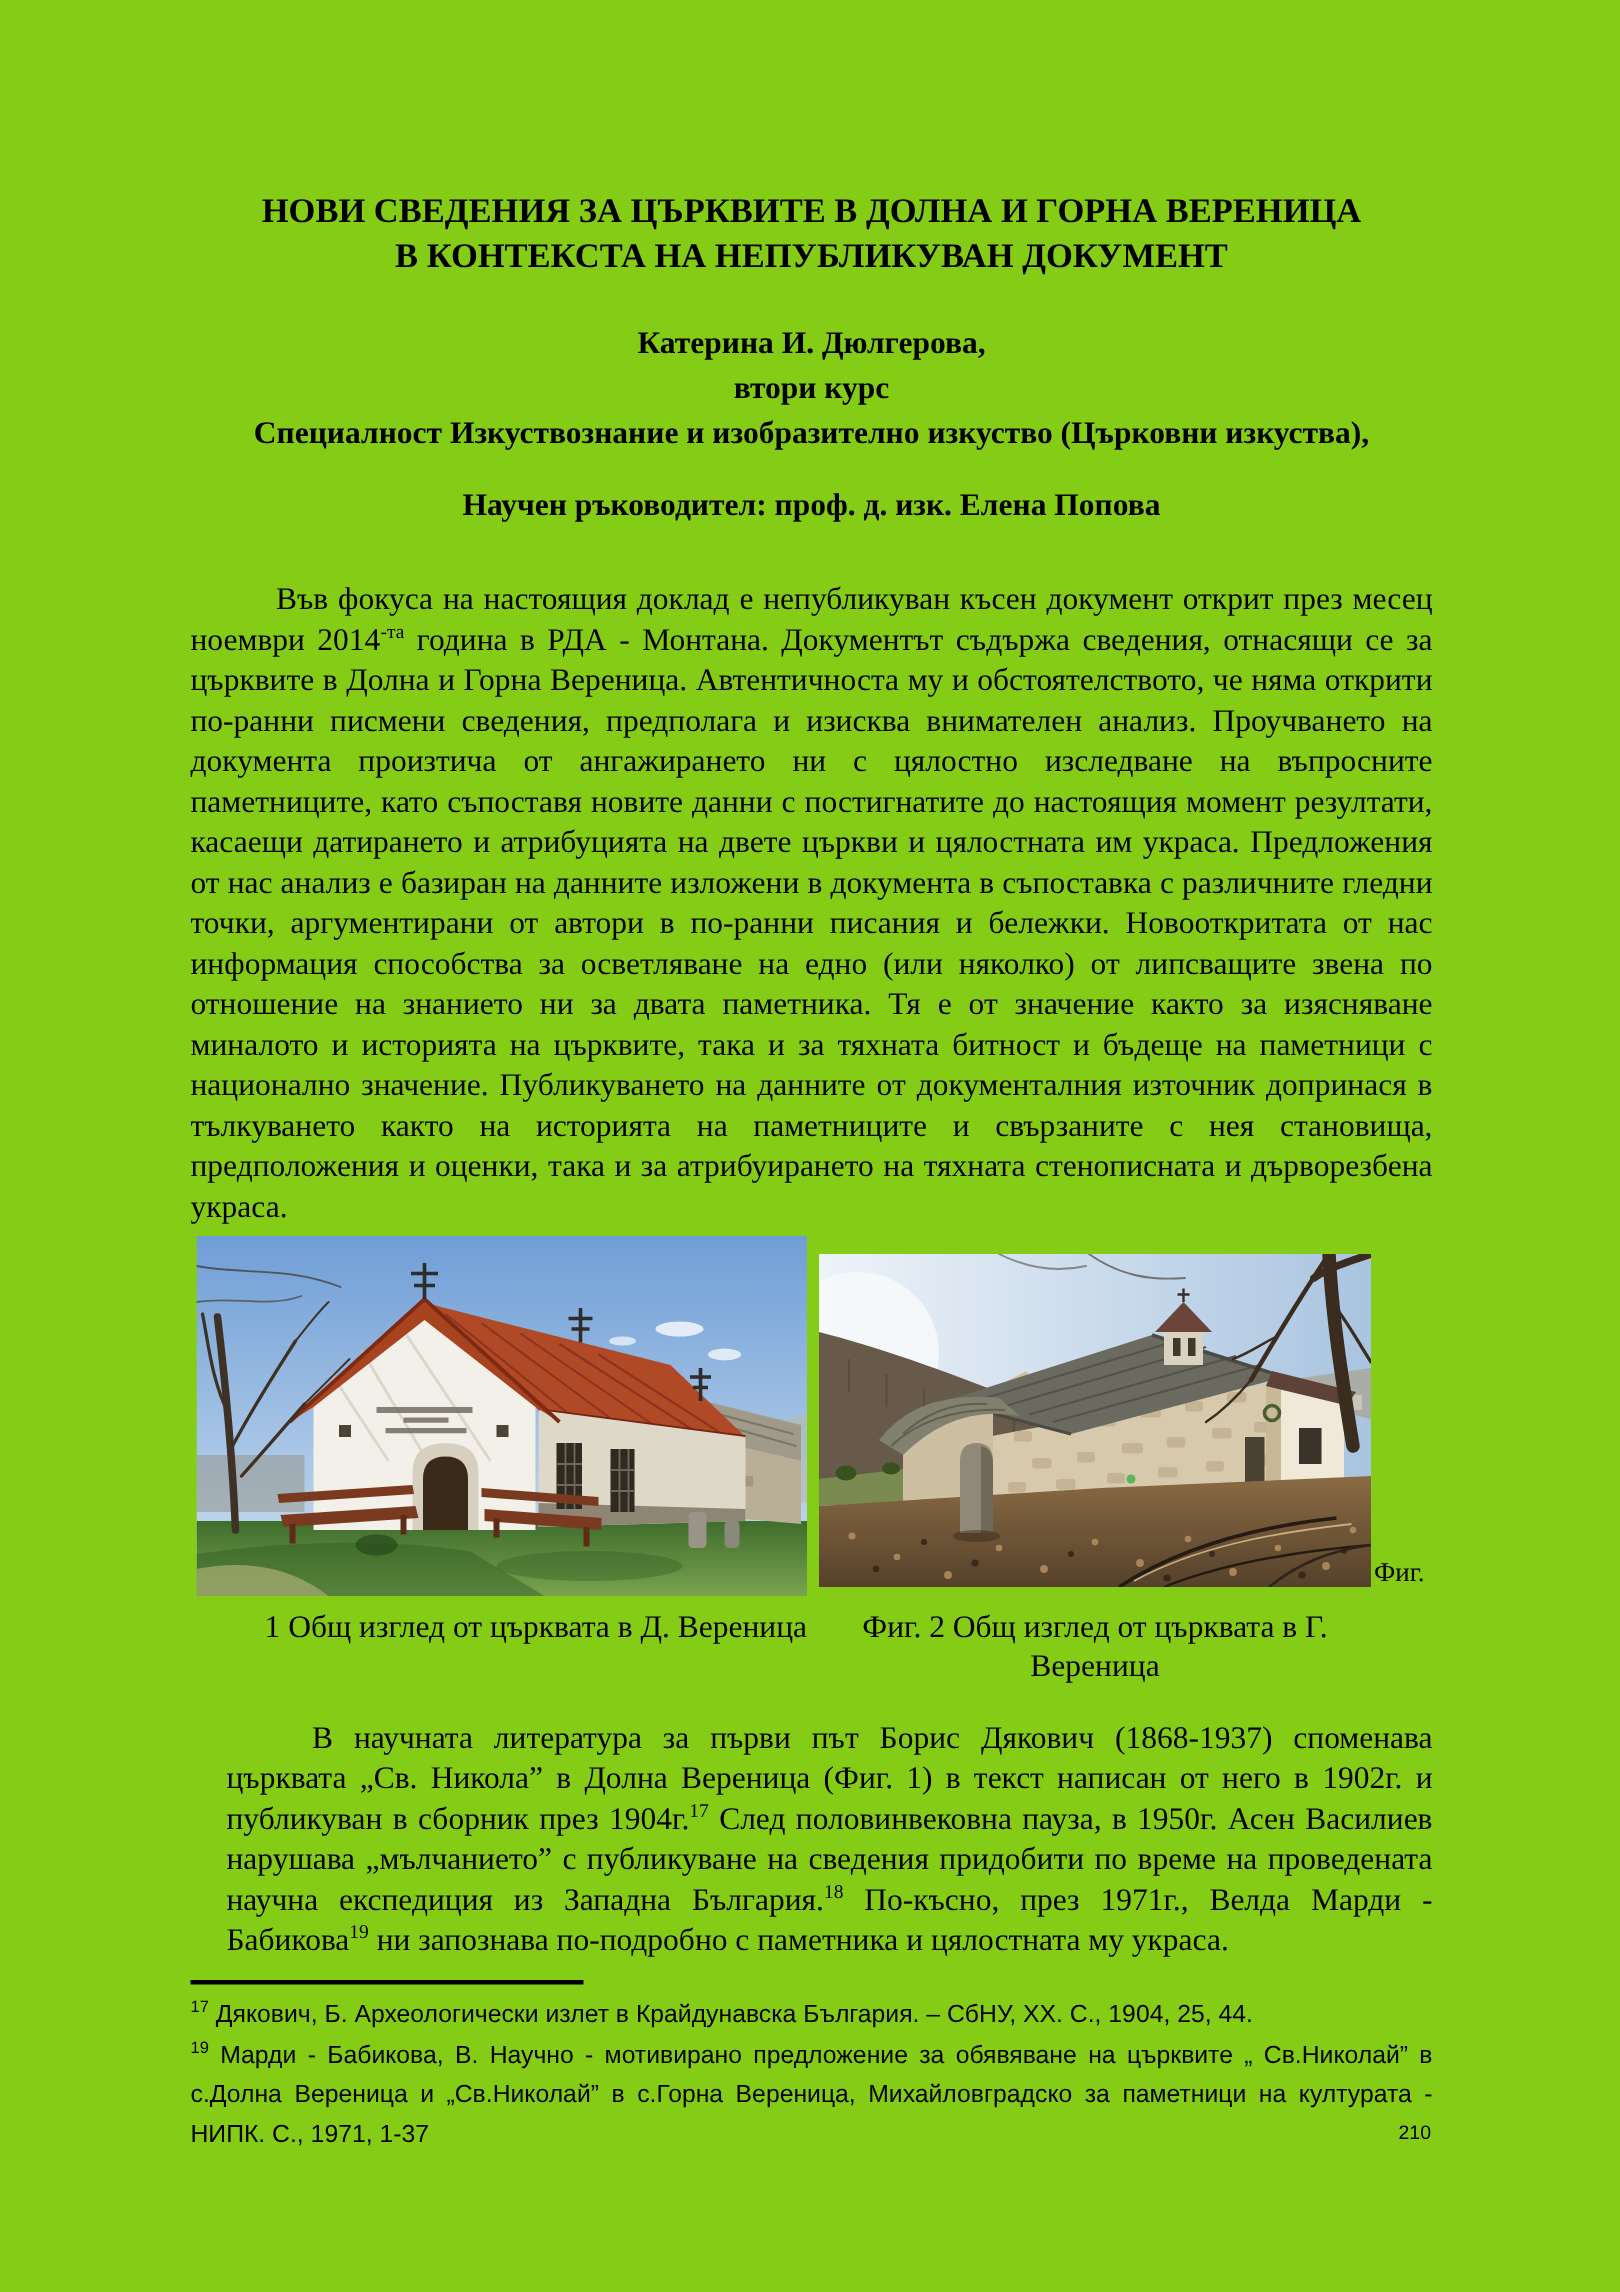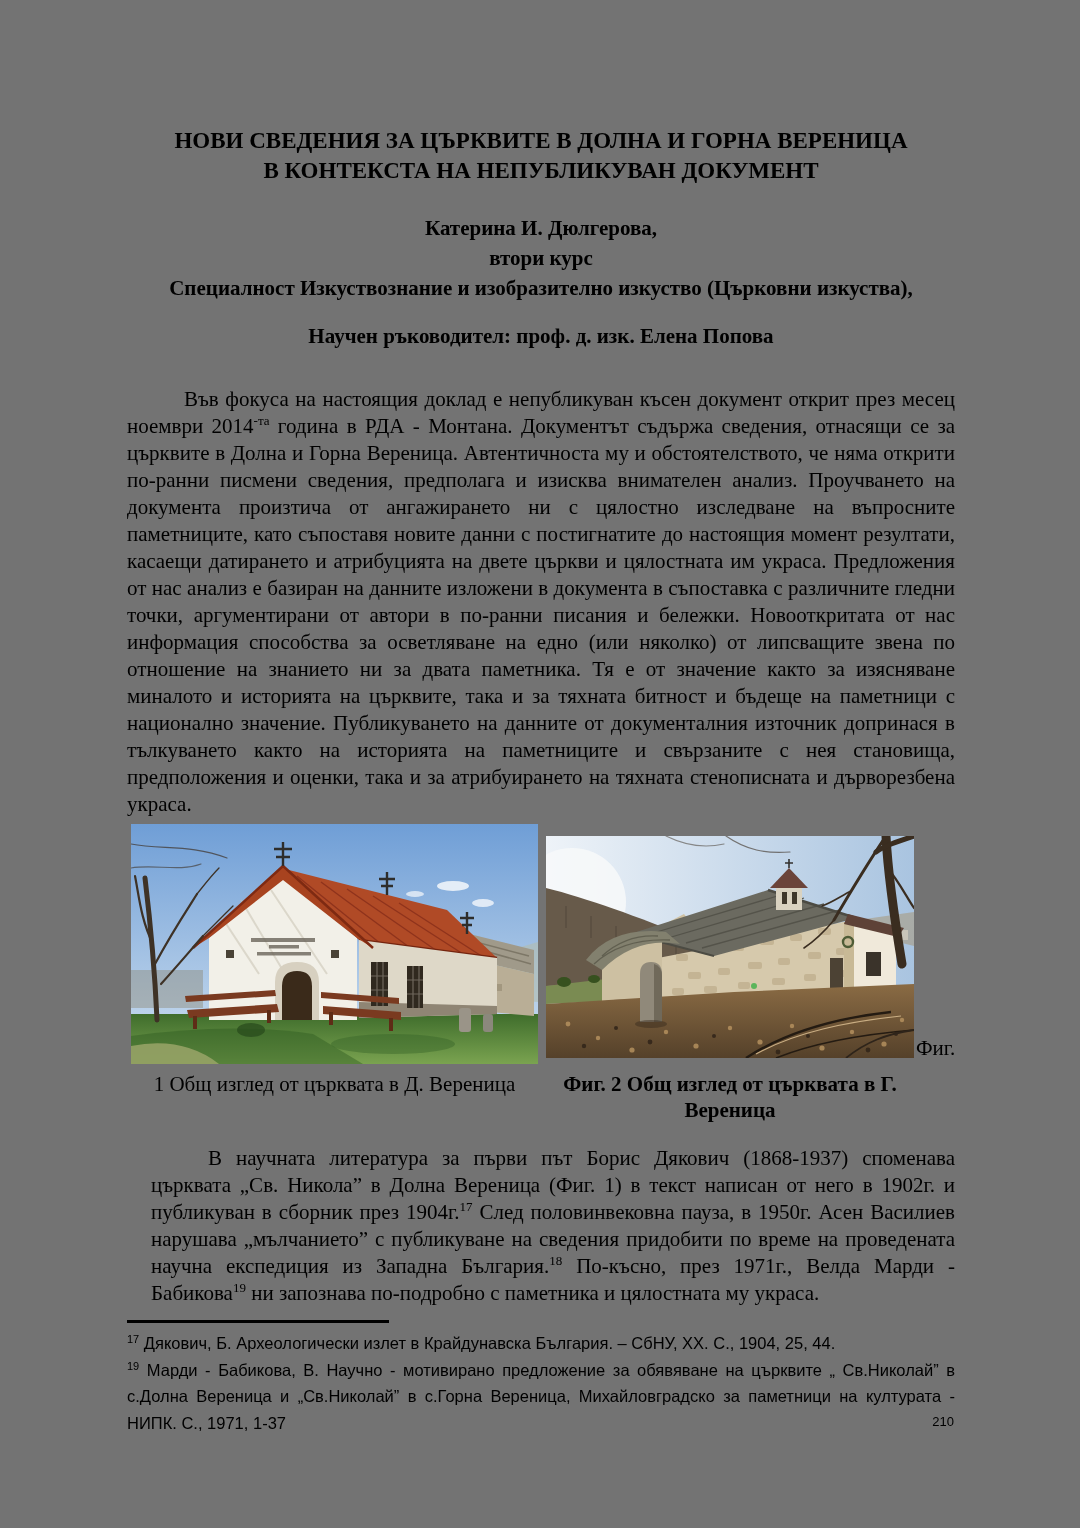--- a/index.html
+++ b/index.html
@@ -1,34 +1,34 @@
 <!DOCTYPE html>
 <html><head>
 <meta charset="utf-8">
 <title>Paper page</title>
 <style>
   html,body{margin:0;padding:0;background:#ffffff;}
   body{width:1080px;height:1528px;font-family:"Liberation Serif",serif;color:#000;}
   .page{position:relative;width:1080px;height:1528px;box-sizing:border-box;
-        padding:126px 125px 0 127px;overflow:hidden;background:#737373;}
+        padding:126px 125px 0 127px;overflow:hidden;background:#84cc16;}
   .title-line{font-size:23px;font-weight:bold;line-height:30px;text-align:center;margin:0;}
   .head-line{font-size:21px;font-weight:bold;line-height:30px;text-align:center;margin:0;}
   .author-block{margin-top:27px;}
   .supervisor{margin-top:18px;}
   .p-body{font-size:21px;line-height:27px;text-align:justify;text-indent:57px;margin:0;}
   .p1{margin-top:35px;}
   .p2{margin-top:22px;margin-left:24px;}
   sup.body-sup{font-size:13px;line-height:0;vertical-align:super;}
   .figures{display:flex;align-items:flex-end;margin:6px 0 0 4px;}
   .photo{display:block;flex:0 0 auto;}
   .photo-right{margin-left:8px;margin-bottom:6px;}
-  .fig-overflow{font-size:21px;line-height:23px;margin:0 0 4px 2px;white-space:nowrap;}
+  .fig-overflow{font-size:18px;line-height:23px;margin:0 0 4px 2px;white-space:nowrap;}
   .captions{display:flex;margin-left:4px;margin-top:7px;font-size:21px;line-height:26px;}
-  .cap1{width:407px;text-align:center;}
-  .cap2{width:368px;text-align:center;margin-left:8px;font-weight:bold;}
+  .cap1{width:407px;text-align:right;}
+  .cap2{width:368px;text-align:center;margin-left:8px;}
   .fn-sep{width:262px;height:3px;background:#000;margin-top:13px;}
   .footnotes{font-family:"Liberation Sans",sans-serif;font-size:16.5px;line-height:26.5px;margin-top:7px;}
   .fn{margin:0;text-align:justify;}
   .fn sup{font-size:11px;line-height:0;vertical-align:super;}
   .page-number{position:absolute;top:1414px;right:126px;
                font-family:"Liberation Sans",sans-serif;font-size:13px;}
 </style>
 </head>
 <body>
 

